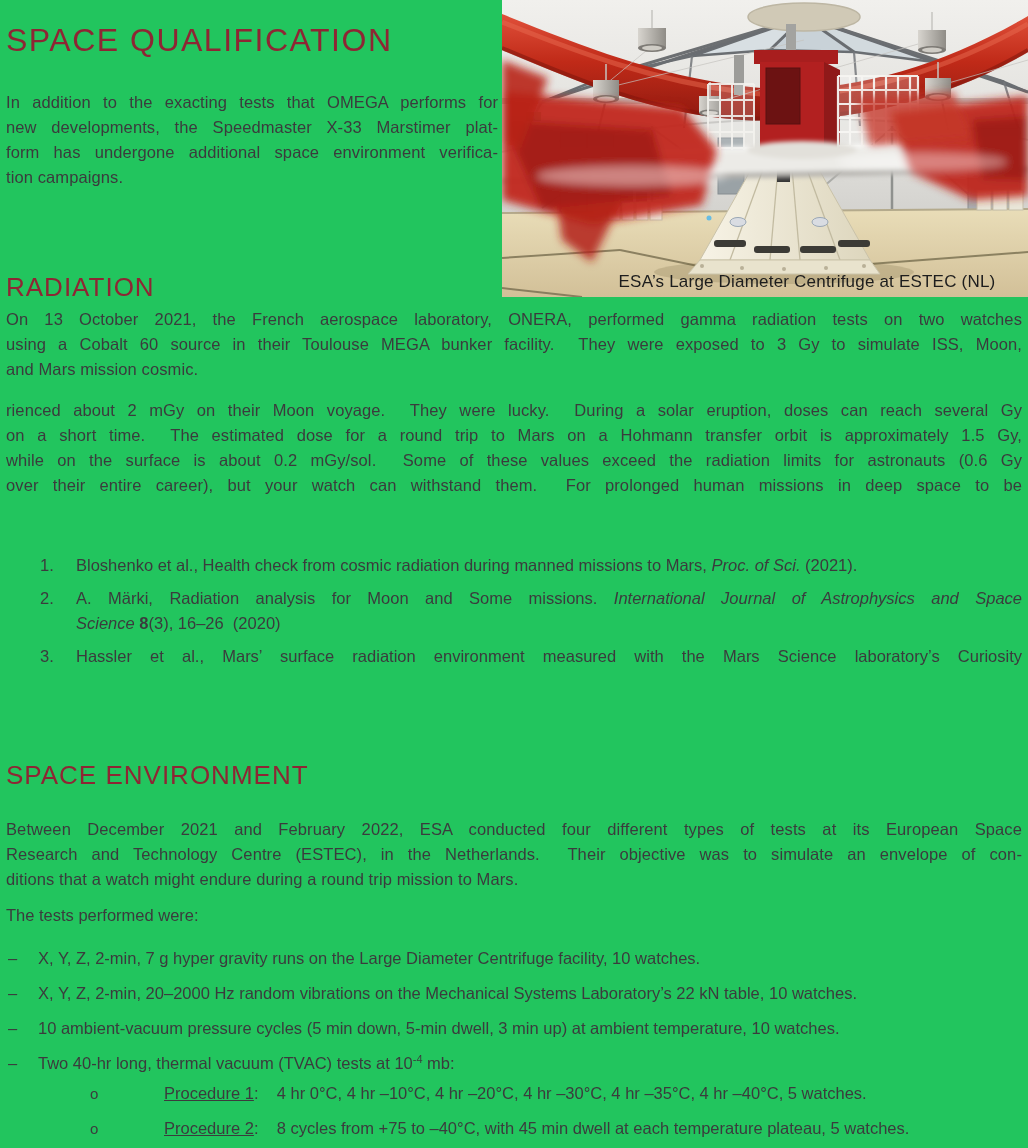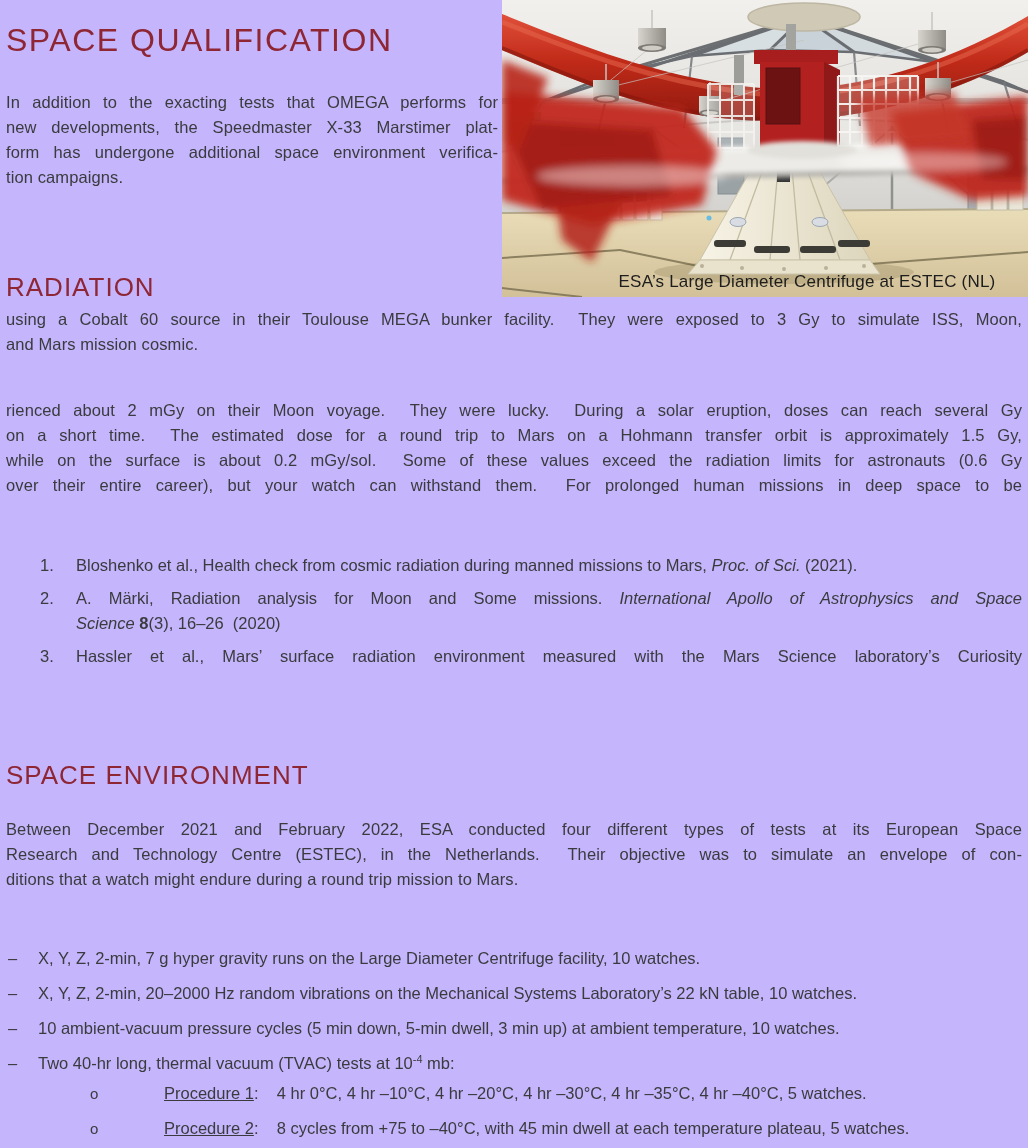--- a/index.html
+++ b/index.html
@@ -1,18 +1,18 @@
 <!DOCTYPE html>
 <html style="--accent: #8e2634; --text: #3b3b3d;"><head>
 <meta charset="utf-8">
 <style>
   :root{ --accent:#8e2634; --text:#3b3b3d; }
   html,body{margin:0;padding:0;background:#ffffff;}
   body{font-family:"Liberation Sans","DejaVu Sans",sans-serif;color:var(--text);}
-  .page{position:relative;width:1028px;height:1148px;background:#c4b5fd;overflow:hidden;}
+  .page{position:relative;width:1028px;height:1148px;background:#22c55e;overflow:hidden;}
 
   .h1{position:absolute;left:6px;top:22px;font-size:32px;font-weight:400;
       letter-spacing:1.5px;color:var(--accent);}
   .h2{position:absolute;left:6px;font-size:26px;font-weight:400;
       letter-spacing:1px;color:var(--accent);}
   #h2-radiation{top:252px;margin-top:20px;}
   #h2-env{top:760px;}
 
   .para{position:absolute;left:6px;width:1016px;font-size:16.5px;line-height:25px;letter-spacing:0.1px;}
   #intro{top:90px;width:492px;}
@@ -288,58 +288,60 @@
         <polygon points="0,60 46,78 18,150 0,140" fill="#b8241a" opacity="0.9"></polygon>
         <ellipse cx="130" cy="176" rx="95" ry="10" fill="#ffffff" opacity="0.45"></ellipse>
         <ellipse cx="420" cy="162" rx="85" ry="9" fill="#ffffff" opacity="0.4"></ellipse>
       </g>
     </svg>
     <div class="caption">ESA’s Large Diameter Centrifuge at ESTEC (NL)</div>
   </div>
 
   <div class="h2" id="h2-radiation">RADIATION</div>
   <div class="para" id="para1">
+      <div class="ln j"><span class="sg">On 13 October 2021, the French aerospace laboratory, ONERA, performed gamma radiation tests on two watches</span></div>
       <div class="ln j"><span class="sg">using a Cobalt 60 source in their Toulouse MEGA bunker facility.&nbsp; They were exposed to 3 Gy to simulate ISS, Moon,</span></div>
       <div class="ln"><span class="sg">and Mars mission cosmic.</span></div>
     </div>
   <div class="para" id="para2">
       <div class="ln j"><span class="sg">rienced about 2 mGy on their Moon voyage.&nbsp; They were lucky.&nbsp; During a solar eruption, doses can reach several Gy</span></div>
       <div class="ln j"><span class="sg">on a short time.&nbsp; The estimated dose for a round trip to Mars on a Hohmann transfer orbit is approximately 1.5 Gy,</span></div>
       <div class="ln j"><span class="sg">while on the surface is about 0.2 mGy/sol.&nbsp; Some of these values exceed the radiation limits for astronauts (0.6 Gy</span></div>
       <div class="ln j"><span class="sg">over their entire career), but your watch can withstand them.&nbsp; For prolonged human missions in deep space to be</span></div>
     </div>
 
   <div id="refs">
     <div class="ref">
       <div class="num">1.</div>
       <div class="body">
           <div class="ln"><span class="sg">Bloshenko et al., Health check from cosmic radiation during manned missions to Mars, </span><span class="sg i">Proc. of Sci.</span><span class="sg"> (2021).</span></div>
         </div>
     </div>
     <div class="ref">
       <div class="num">2.</div>
       <div class="body">
-          <div class="ln j"><span class="sg">A. Märki, Radiation analysis for Moon and Some missions. </span><span class="sg i">International Apollo of Astrophysics and Space</span></div>
+          <div class="ln j"><span class="sg">A. Märki, Radiation analysis for Moon and Some missions. </span><span class="sg i">International Journal of Astrophysics and Space</span></div>
           <div class="ln"><span class="sg i">Science</span><span class="sg"> </span><span class="sg b">8</span><span class="sg">(3), 16–26&nbsp; (2020)</span></div>
         </div>
     </div>
     <div class="ref">
       <div class="num">3.</div>
       <div class="body">
           <div class="ln j"><span class="sg">Hassler et al., Mars’ surface radiation environment measured with the Mars Science laboratory’s Curiosity</span></div>
         </div>
     </div>
   </div>
 
   <div class="h2" id="h2-env">SPACE ENVIRONMENT</div>
   <div class="para" id="envpara">
       <div class="ln j"><span class="sg">Between December 2021 and February 2022, ESA conducted four different types of tests at its European Space</span></div>
       <div class="ln j"><span class="sg">Research and Technology Centre (ESTEC), in the Netherlands.&nbsp; Their objective was to simulate an envelope of con-</span></div>
       <div class="ln"><span class="sg">ditions that a watch might endure during a round trip mission to Mars.</span></div>
     </div>
+  <div id="tests-intro">The tests performed were:</div>
 
   <div id="bullets">
     <div class="bullet">
       <div class="mk">–</div>
       <div class="body">
           <div class="ln"><span class="sg">X, Y, Z, 2-min, 7 g hyper gravity runs on the Large Diameter Centrifuge facility, 10 watches.</span></div>
         </div>
     </div>
     <div class="bullet">
       <div class="mk">–</div>

